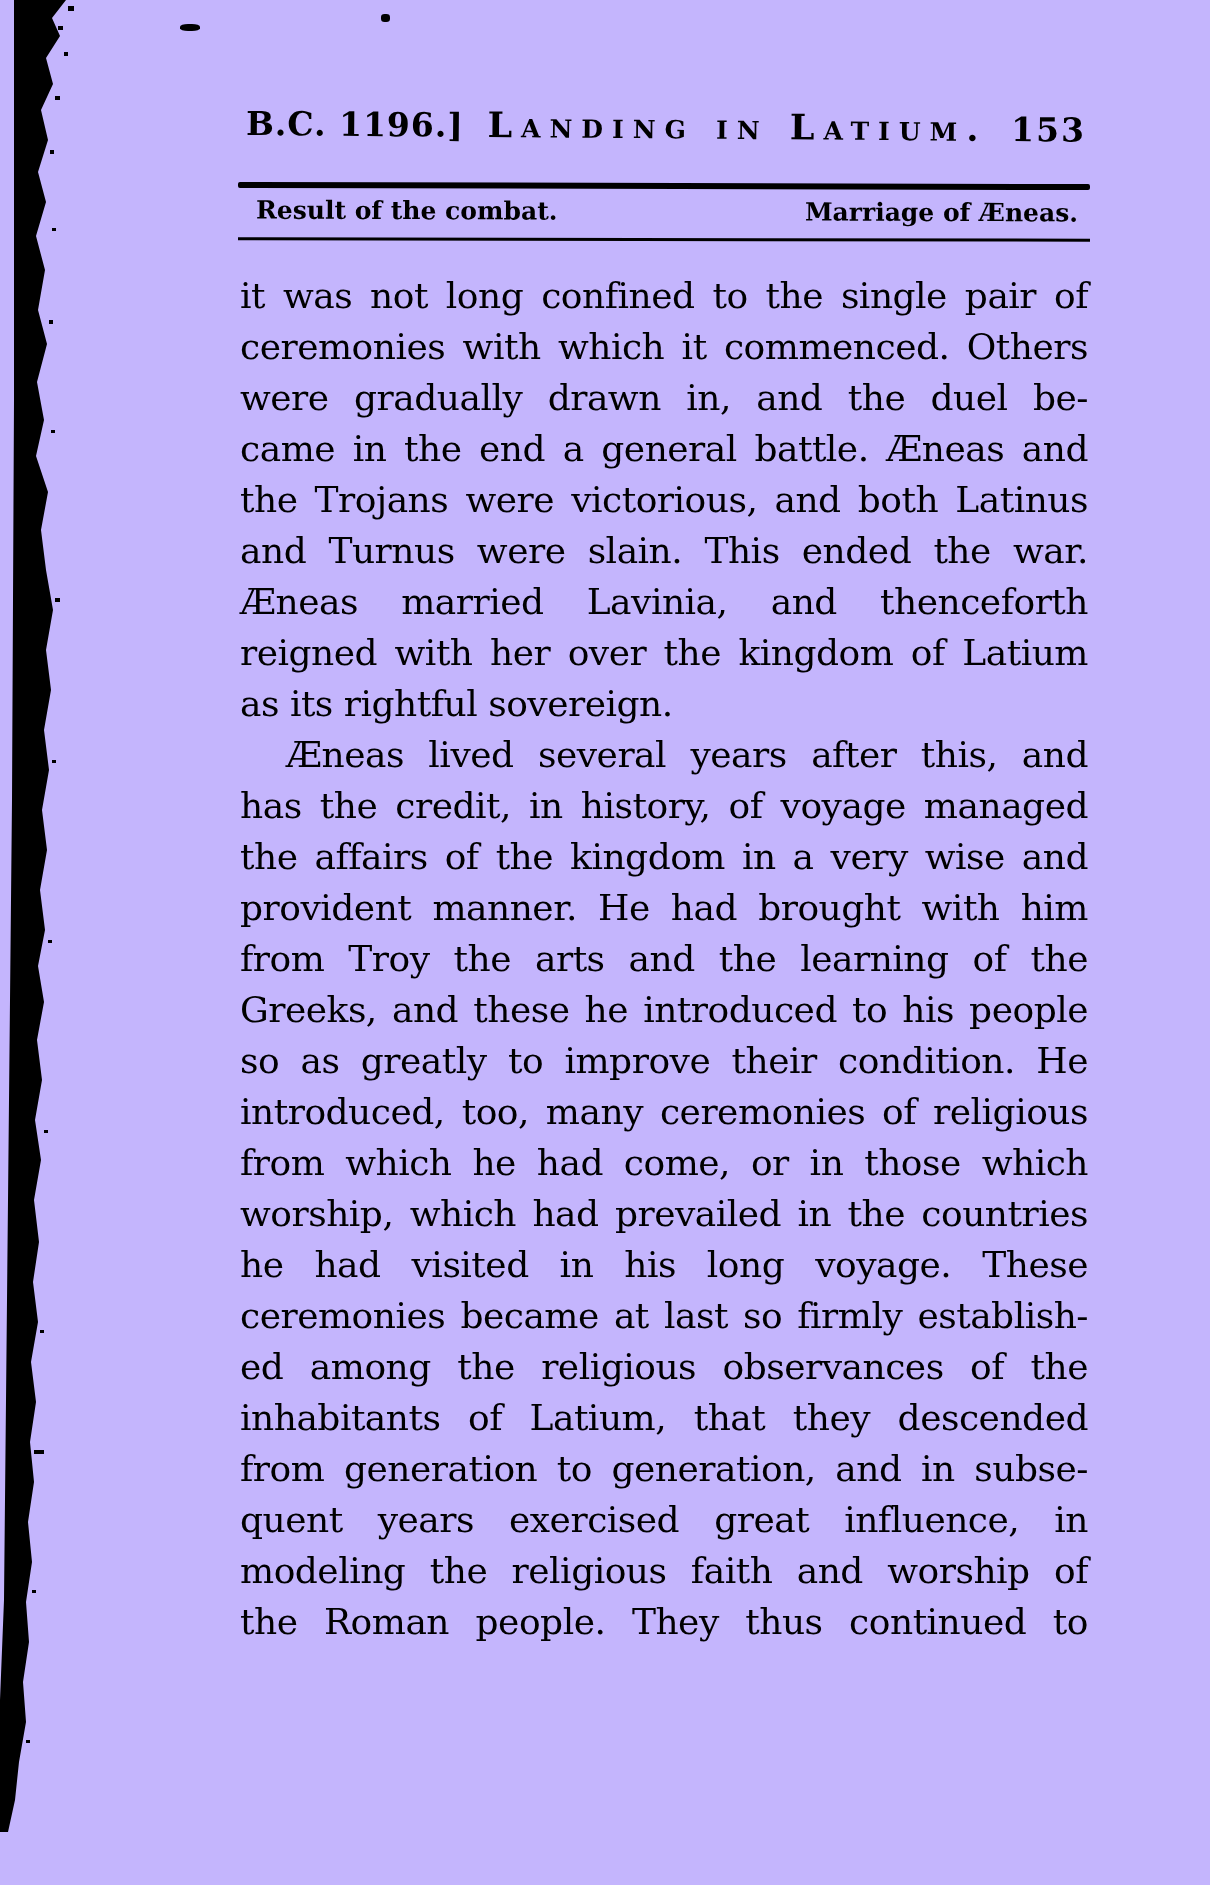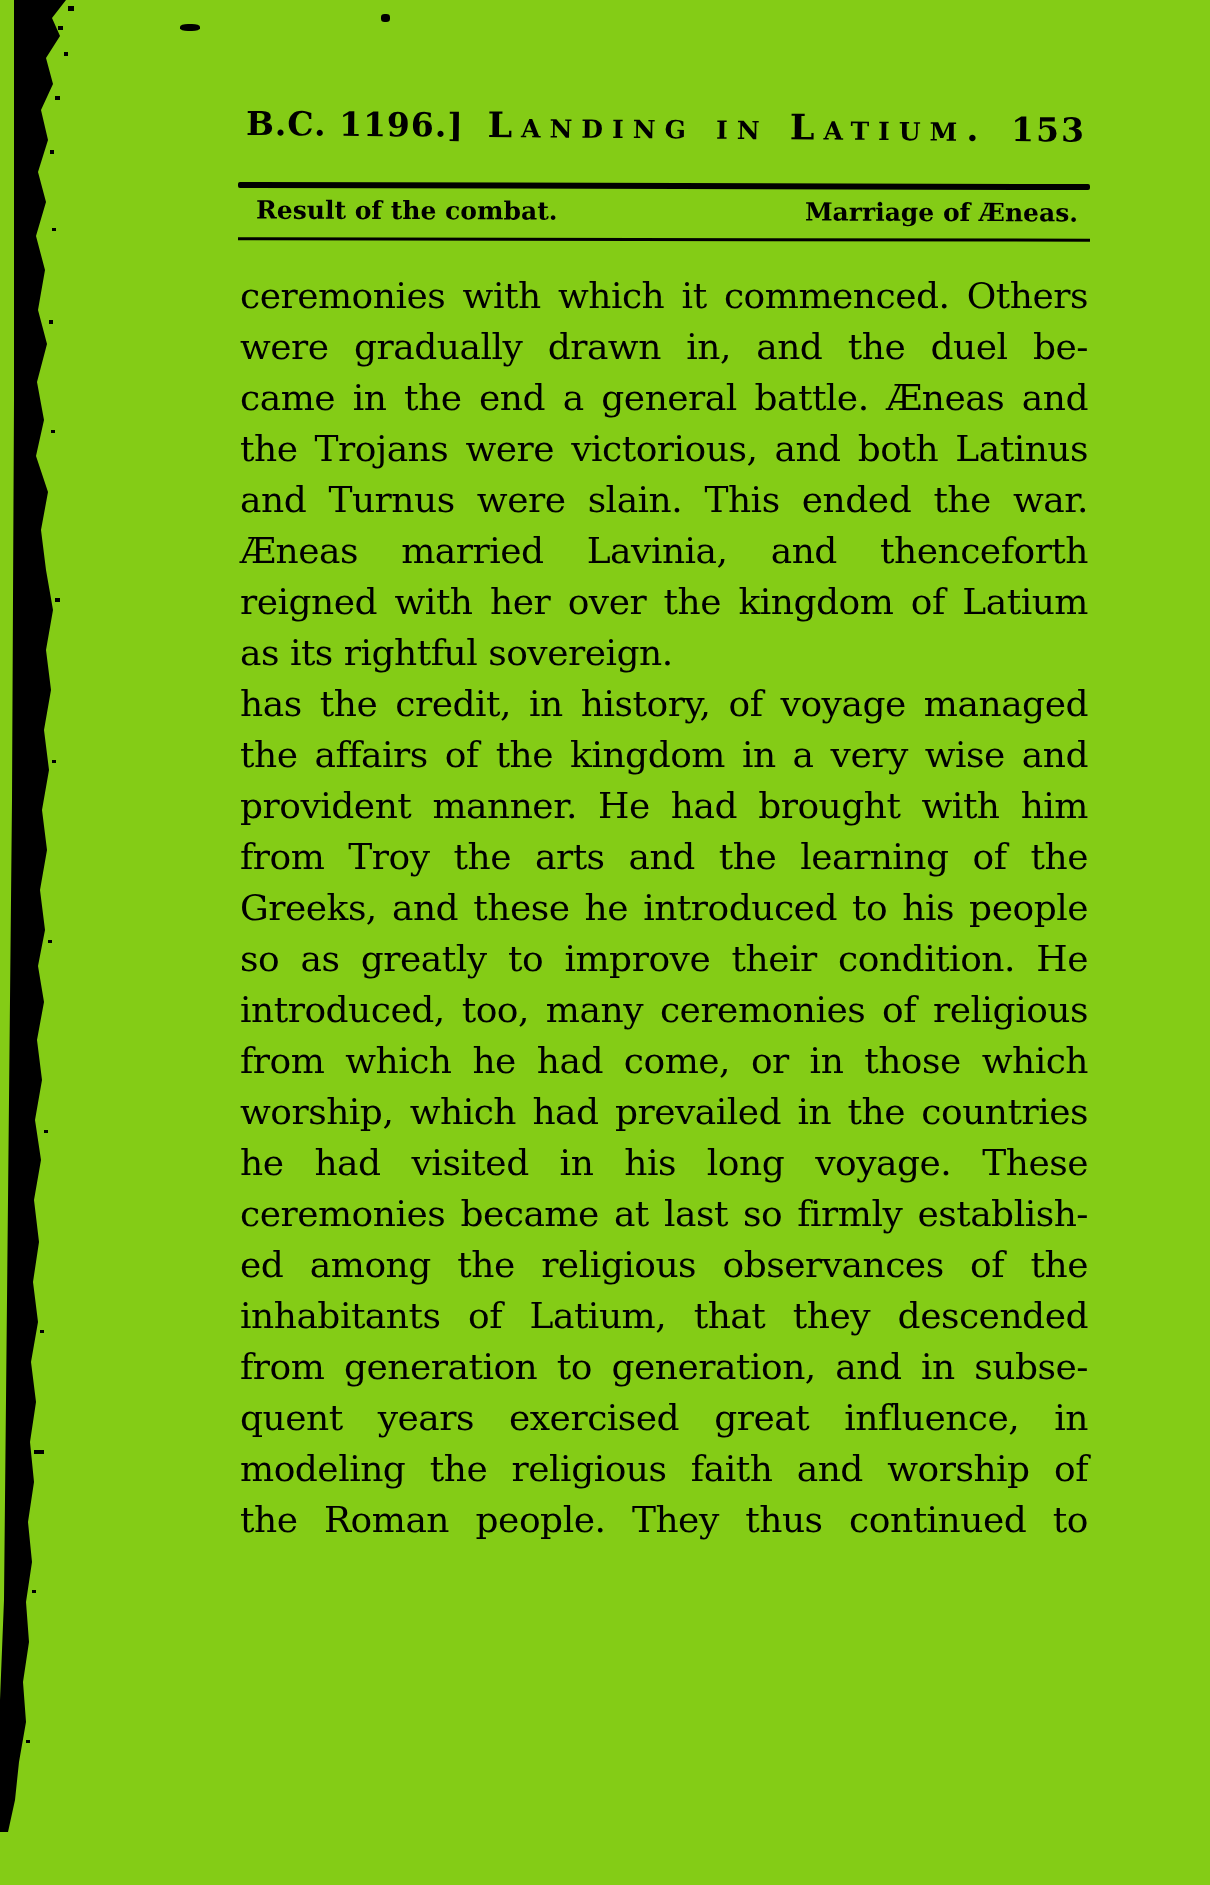--- a/index.html
+++ b/index.html
@@ -1,20 +1,20 @@
 <!DOCTYPE html>
 <html><head>
 <meta charset="utf-8">
 <style>
   html, body { margin: 0; padding: 0; background: #888; }
   #page {
     position: relative;
     width: 1210px;
     height: 1885px;
-    background: #84cc16;
+    background: #c4b5fd;
     overflow: hidden;
     font-family: "DejaVu Serif", serif;
     color: #000000;
   }
   
   #scan-band { position: absolute; left: 0; top: 0; }
   
   .speck { position: absolute; background: #000; border-radius: 40%; }
 
   #content {
@@ -153,28 +153,30 @@
     <div class="rule-thick"></div>
 
     <div id="subheader-row">
       <span>Result of the combat.</span>
       <span>Marriage of Æneas.</span>
     </div>
 
     <div class="rule-thin"></div>
 
     <div id="body-text">
+        <div class="line">it was not long confined to the single pair of</div>
         <div class="line">ceremonies with which it commenced.  Others</div>
         <div class="line">were gradually drawn in, and the duel be-</div>
         <div class="line">came in the end a general battle.  Æneas and</div>
         <div class="line">the Trojans were victorious, and both Latinus</div>
         <div class="line">and Turnus were slain.  This ended the war.</div>
         <div class="line">Æneas married Lavinia, and thenceforth</div>
         <div class="line">reigned with her over the kingdom of Latium</div>
         <div class="line flush">as its rightful sovereign.</div>
+        <div class="line indent">Æneas lived several years after this, and</div>
         <div class="line">has the credit, in history, of voyage managed</div>
         <div class="line">the affairs of the kingdom in a very wise and</div>
         <div class="line">provident manner.  He had brought with him</div>
         <div class="line">from Troy the arts and the learning of the</div>
         <div class="line">Greeks, and these he introduced to his people</div>
         <div class="line">so as greatly to improve their condition.  He</div>
         <div class="line">introduced, too, many ceremonies of religious</div>
         <div class="line">from which he had come, or in those which</div>
         <div class="line">worship, which had prevailed in the countries</div>
         <div class="line">he had visited in his long voyage.  These</div>

